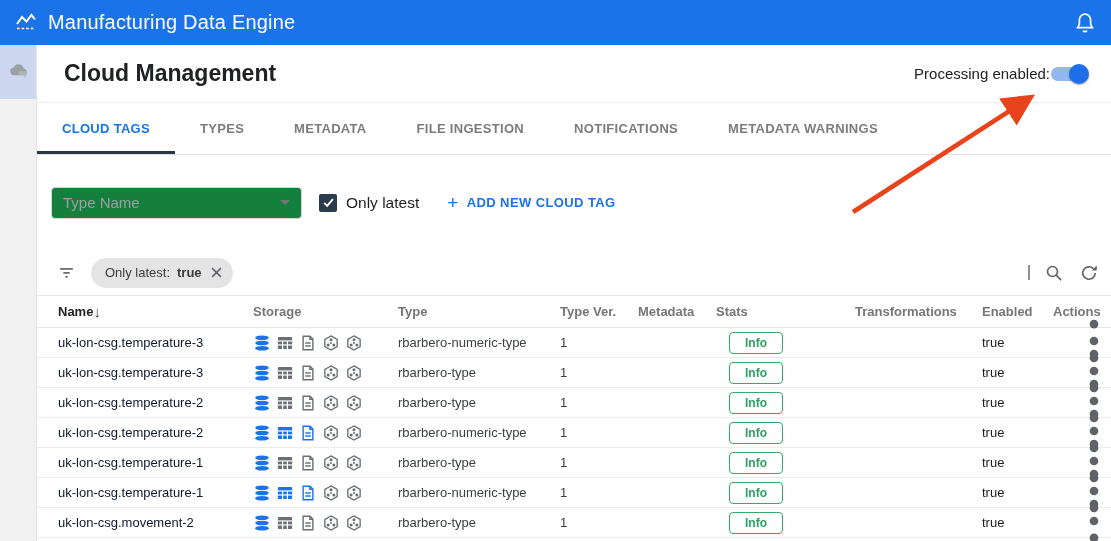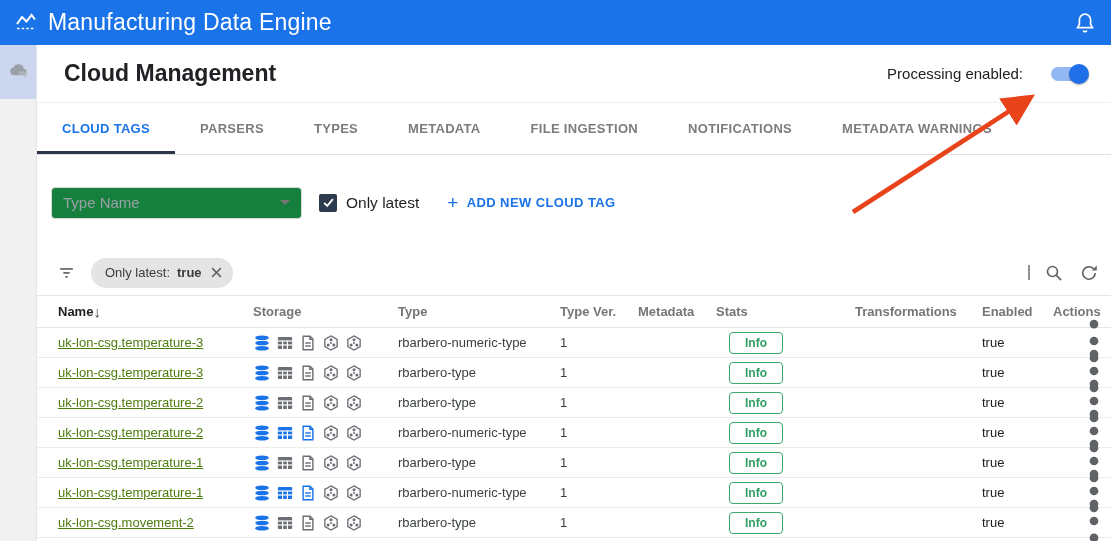--- a/index.html
+++ b/index.html
@@ -4,38 +4,38 @@
 <style>
   * { margin:0; padding:0; box-sizing:border-box; }
   html,body { width:1111px; height:541px; overflow:hidden; background:#fff;
     font-family:"Liberation Sans", sans-serif; color:#202124; }
   .app { position:relative; width:1111px; height:541px; }
 
   
   .appbar { height:45px; background:#1a73e8; display:flex; align-items:center;
     padding:0 14px; gap:10px; }
   .appbar .logo { width:24px; height:24px; display:flex; align-items:center; }
-  .appbar .title { color:#fff; font-size:23px; letter-spacing:0.2px; }
+  .appbar .title { color:#fff; font-size:20px; letter-spacing:0.2px; }
   .appbar .bell { margin-left:auto; width:24px; height:24px; cursor:pointer; }
 
   .shell { display:flex; height:496px; }
 
   
   .sidebar { width:37px; background:#f1f1f1; border-right:1px solid #e4e4e4; }
   .side-item { height:54px; display:flex; align-items:center; justify-content:center; cursor:pointer; }
   .side-item.active { background:#ccd6ee; }
   .side-item svg { width:21px; height:21px; }
 
   .main { flex:1; min-width:0; }
 
   
   .pagehead { height:58px; display:flex; align-items:center; padding:0 24px 0 27px;
     border-bottom:1px solid #eceef1; }
   .pagehead h1 { font-size:23px; font-weight:700; color:#202124; }
-  .proc { margin-left:auto; display:flex; align-items:center; gap:28px; }
+  .proc { margin-left:auto; display:flex; align-items:center; gap:1px; }
   .proc .lbl { font-size:15px; color:#202124; }
   .toggle { position:relative; width:36px; height:14px; background:#93b7f3;
     border-radius:7px; cursor:pointer; }
   .toggle .thumb { position:absolute; right:-2px; top:-3px; width:20px; height:20px;
     border-radius:50%; background:#1f6fe8; box-shadow:0 1px 2px rgba(0,0,0,.35); }
 
   
   .tabs { height:52px; display:flex; border-bottom:1px solid #e0e0e0; }
   .tab { position:relative; display:flex; align-items:center; padding:0 25px;
     font-size:13px; font-weight:600; letter-spacing:0.3px; color:#7c7c7c; cursor:pointer;
@@ -80,21 +80,21 @@
   
   .thead { height:32px; display:flex; align-items:center; padding-left:21px;
     border-bottom:1px solid #e6e6e6; font-size:13px; font-weight:700; color:#767676; }
   .thead .hname { color:#202124; display:flex; align-items:center; cursor:pointer; }
   .sort-arrow { font-size:15px; font-weight:600; color:#3c4043; }
   .col-name{width:195px}.col-storage{width:145px}.col-type{width:162px}
   .col-tver{width:78px}.col-meta{width:78px}.col-stats{width:139px}
   .col-trans{width:127px}.col-enabled{width:71px}.col-actions{flex:1}
   .trow { height:30px; display:flex; align-items:center; padding-left:21px;
     border-bottom:1px solid #ececec; font-size:13px; color:#3c4043; }
-  .trow a { color:#4d7c0f; text-decoration:underline; cursor:pointer; }
+  .trow a { color:#0f172a; cursor:pointer; }
   .storage-ics { display:flex; align-items:center; gap:5px; }
   .sicon { width:18px; height:18px; color:#6b6f74; display:inline-flex; }
   .sicon.on { color:#1a73e8; }
   .sicon svg { width:18px; height:18px; }
   .info-btn { margin-left:13px; background:#fff; border:1.4px solid #3aa76d; color:#2f9e63;
     border-radius:4px; font-size:12px; font-weight:700; padding:3px 15px; cursor:pointer;
     font-family:"Liberation Sans",sans-serif; }
   .enabled-val { color:#202124; }
   .kebab { width:18px; height:18px; margin-left:12px; color:#5f6368; cursor:pointer; }
 
@@ -144,23 +144,20 @@
           <span class="toggle">
             <span class="thumb"></span>
           </span>
         </div>
       </div>
 
       <div class="tabs">
 
       <div class="tab active">
             <span>CLOUD TAGS</span>
-          </div>
-          <div class="tab">
-            <span>PARSERS</span>
           </div>
           <div class="tab">
             <span>TYPES</span>
           </div>
           <div class="tab">
             <span>METADATA</span>
           </div>
           <div class="tab">
             <span>FILE INGESTION</span>
           </div>

